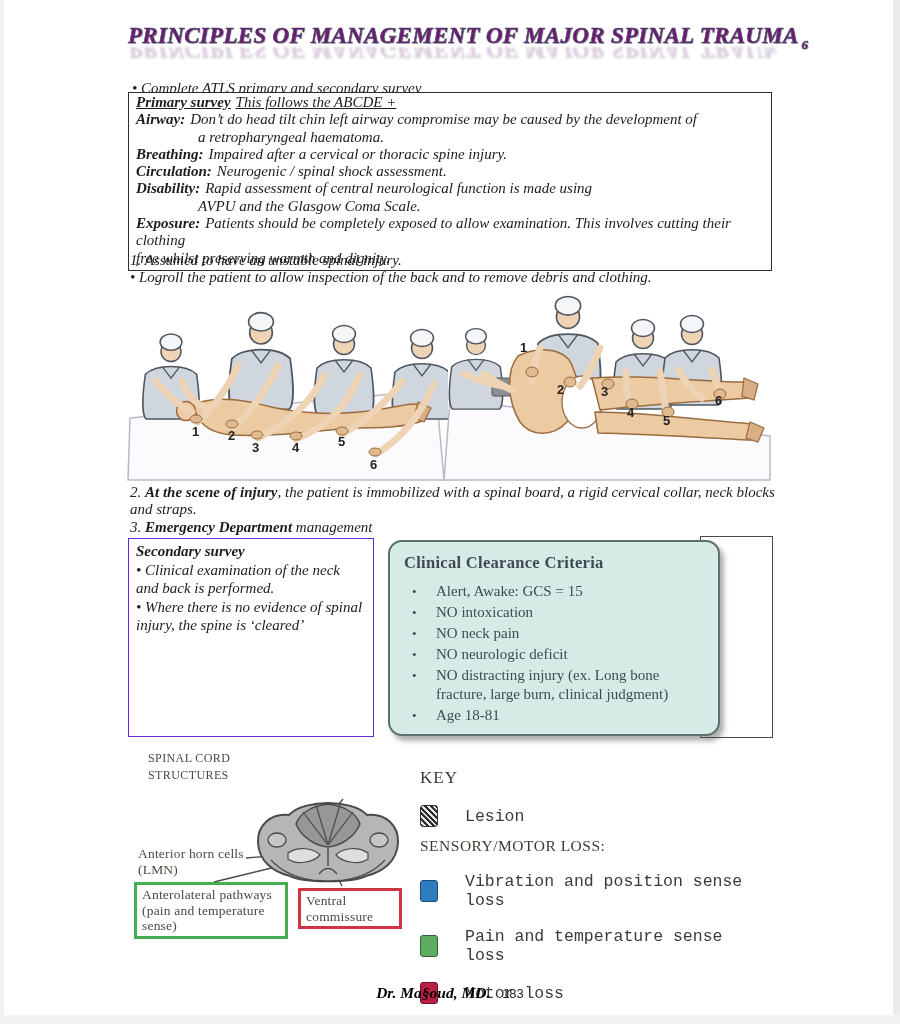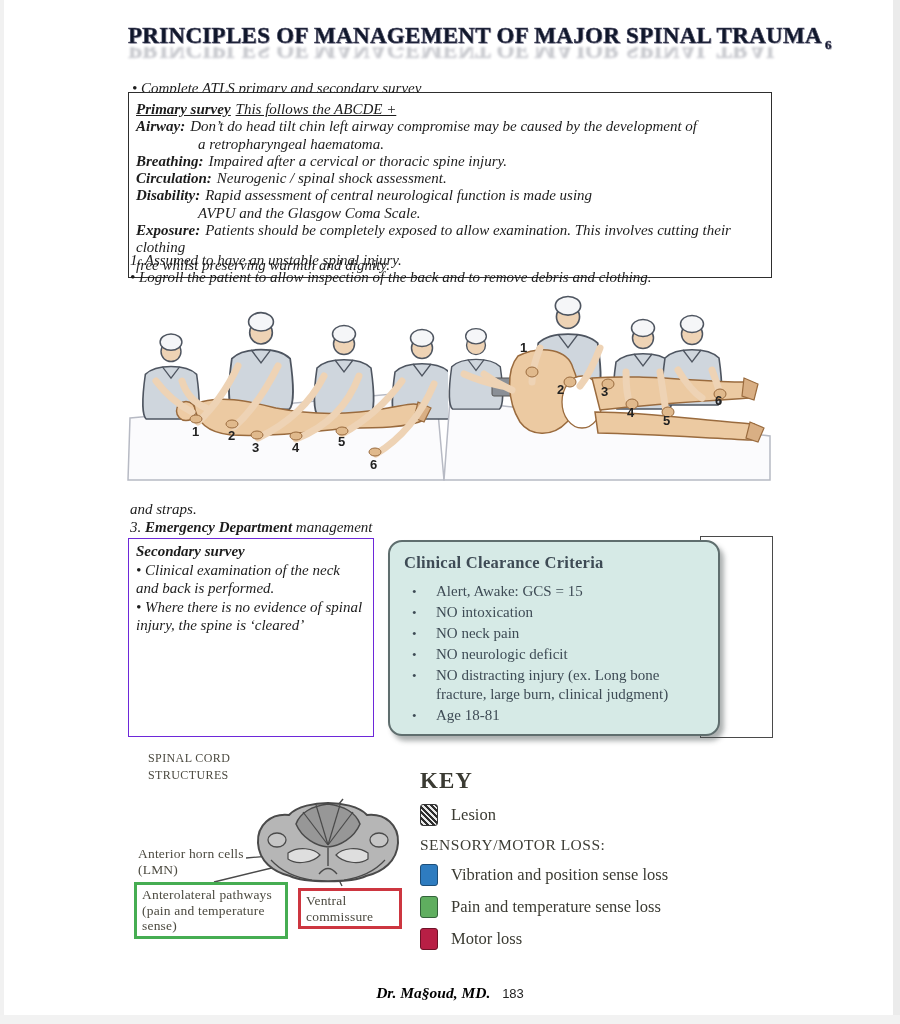--- a/index.html
+++ b/index.html
@@ -4,32 +4,32 @@
 <style>
   html,body{margin:0;padding:0;background:#fff;}
   .page{position:relative;width:900px;height:1024px;background:#ffffff;overflow:hidden;
         font-family:"Liberation Serif",serif;color:#1c1c1c;}
   .edge-left{position:absolute;left:0;top:0;width:4px;height:100%;background:#f1f1f1;}
   .edge-right{position:absolute;right:0;top:0;width:7px;height:100%;background:#ebebeb;}
   .edge-bottom{position:absolute;left:0;bottom:0;width:100%;height:9px;background:#f2f2f2;}
 
   
   .title-wrap{position:absolute;top:24px;left:128px;width:648px;text-align:center;line-height:1.05;}
-  .doc-title{font-weight:bold;font-size:23px;letter-spacing:.3px;color:#0f172a;
+  .doc-title{font-weight:bold;font-style:italic;font-size:23px;letter-spacing:.3px;color:#701a75;
              -webkit-text-stroke:.6px #45455f;text-shadow:1px 1px 0 rgba(45,45,75,.30);white-space:nowrap;}
   .doc-title .sub{font-size:13px;position:relative;top:6px;margin-left:3px;}
   .title-reflect{display:block;height:15px;overflow:hidden;transform:scaleY(-1);opacity:.22;filter:blur(1px);margin-top:-1px;}
 
   
   .tline{position:absolute;font-style:italic;font-size:15px;line-height:17px;}
   .tline b{margin-right:5px;}
 
   
   .primary-box{position:absolute;top:92px;left:128px;width:628px;border:1px solid #2e2e2e;
-               padding:8px 7px 3px 7px;font-style:italic;font-size:15px;line-height:17.3px;background:#fff;}
+               padding:1px 7px 3px 7px;font-style:italic;font-size:15px;line-height:17.3px;background:#fff;}
   .pline b{margin-right:5px;}
   .pline.ind{padding-left:62px;}
   .pline.u, .pline.u b{text-decoration:underline;}
 
   
   .fig{position:absolute;top:286px;}
   .fig.left{left:126px;}
   .fig.right{left:440px;}
   .fig text{font-family:"Liberation Sans",sans-serif;font-size:13px;font-weight:bold;fill:#222;}
 
@@ -53,22 +53,22 @@
   .dg-heading{position:absolute;left:18px;top:10px;width:112px;font-size:12px;line-height:17px;letter-spacing:.4px;}
   .dg-box{position:absolute;background:#fff;padding:2px 5px;}
   .dg-box.blue{left:138px;top:4px;width:118px;border:3px solid #459ad2;}
   .dg-box.green{left:4px;top:142px;width:138px;border:3px solid #46ad52;}
   .dg-box.red{left:168px;top:148px;width:88px;border:3px solid #cd3640;}
   .dg-lat{left:8px;top:60px;width:160px;}
   .dg-ant{left:8px;top:106px;width:120px;}
 
   
   .keyblock{position:absolute;left:420px;top:768px;width:340px;color:#3b3b33;}
-  .key-title{font-weight:bold;font-size:23px;letter-spacing:1px;}
-  .key-row{display:flex;align-items:center;gap:13px;margin-top:10px;font-size:16.5px;}
+  .key-title{font-weight:normal;font-size:17px;letter-spacing:1px;}
+  .key-row{display:flex;align-items:center;gap:27px;margin-top:17px;font-size:16.5px;font-family:Liberation Mono, monospace;}
   .key-sub{margin-top:10px;font-size:15.5px;letter-spacing:.5px;}
   .swatch{width:16px;height:20px;border-radius:3px;border:1px solid #20323f;flex:0 0 16px;}
   .swatch.hatch{background:repeating-linear-gradient(45deg,#2e2e2e 0 2px,#e8e8e8 2px 4px);border:1px solid #333;}
   .swatch.blue{background:#2e7cc0;border-color:#1d4e79;}
   .swatch.green{background:#5fae5f;border-color:#33623a;}
   .swatch.red{background:#b81f45;border-color:#6e1228;}
 
   
   .footer{position:absolute;top:984px;left:0;width:100%;text-align:center;font-size:15.5px;}
   .footer .author{color:#000000;font-weight:bold;font-style:italic;}
@@ -191,20 +191,23 @@
         <ellipse cx="280" cy="108" rx="6" ry="5"></ellipse>
     </g>
     <text x="80" y="66">1</text>
     <text x="117" y="108">2</text>
     <text x="161" y="110">3</text>
     <text x="187" y="131">4</text>
     <text x="223" y="139">5</text>
     <text x="275" y="119">6</text>
   </svg>
 
+  <div class="tline" style="top:484px;left:130px;width:648px;">
+    <span>2.</span>&nbsp;<b style="margin:0">At the scene of injury</b><span>, the patient is immobilized with a spinal board, a rigid cervical collar, neck blocks</span>
+  </div>
   <div class="tline" style="top:501px;left:130px;">and straps.</div>
   <div class="tline" style="top:519px;left:130px;">
     <span>3.</span>&nbsp;<b style="margin:0">Emergency Department</b>&nbsp;<span>management</span>
   </div>
 
   <div class="bg-box"></div>
 
   <div class="secondary-box">
     <div class="sb-title">Secondary survey</div>
     <div>• Clinical examination of the neck and back is performed.</div>

